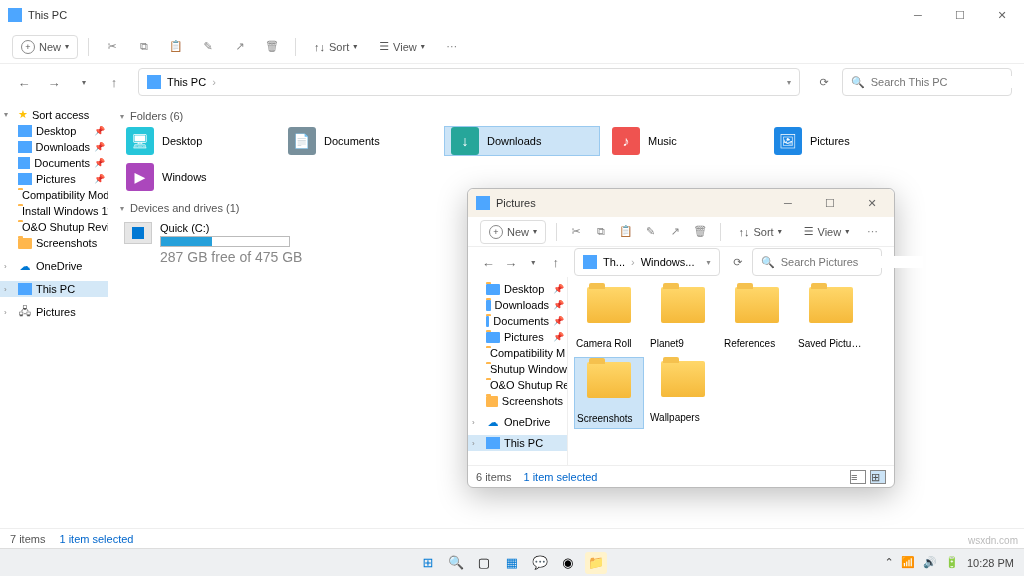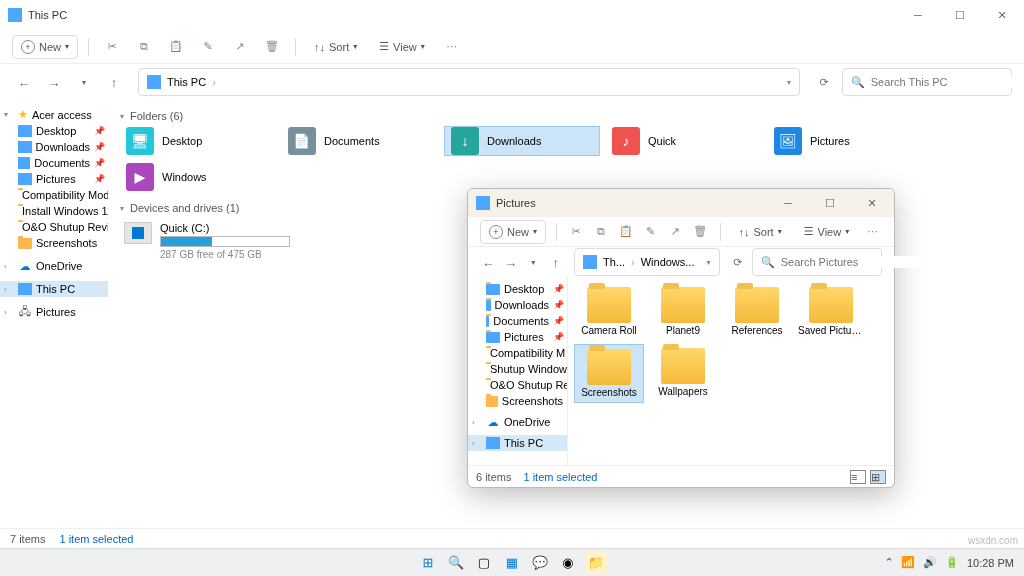--- a/index.html
+++ b/index.html
@@ -39,39 +39,39 @@
 .folders-grid { display:flex; flex-wrap:wrap; gap:6px; margin-bottom:10px; }
 .folder-tile { width:156px; height:30px; display:flex; align-items:center; gap:8px; padding:0 6px; cursor:pointer; }
 .folder-tile.selected { background:#cce4f7; border:1px solid #99c9ef; }
 .folder-tile .big-ico { width:28px; height:28px; border-radius:3px; display:flex; align-items:center; justify-content:center; font-size:14px; color:#fff; }
 .drive-tile { display:flex; align-items:flex-start; gap:8px; padding:4px; width:200px; cursor:pointer; }
 .drive-tile .drv-ico { width:28px; height:22px; background:#e6e6e6; border:1px solid #ccc; display:flex; align-items:center; justify-content:center; }
 .drive-tile .drv-ico .win { width:12px; height:12px; background:#0078d4; }
 .drive-info { flex:1; }
 .drive-bar { width:130px; height:11px; border:1px solid #bbb; margin:2px 0; position:relative; background:#fff; }
 .drive-bar-fill { height:100%; background:#26a0da; }
-.drive-free { color:#888; font-size:10px; }
+.drive-free { color:#888; font-size:14px; }
 .statusbar { position:absolute; bottom:0; left:0; right:0; height:20px; display:flex; align-items:center; padding:0 10px; gap:14px; color:#555; background:#fff; border-top:1px solid #eee; }
 
 
 .child-window { position:absolute; left:467px; top:188px; width:428px; height:300px; background:#fff; border:1px solid #bbb; border-radius:6px; box-shadow:0 8px 30px rgba(0,0,0,0.25); display:flex; flex-direction:column; }
 .child-window .titlebar { height:28px; background:#f7f2e9; border-radius:6px 6px 0 0; }
 .child-window .titlebar .pic-icon { width:14px; height:14px; background:#4da6ff; margin-right:6px; }
 .child-window .toolbar { height:30px; border-bottom:1px solid #eee; }
 .child-window .navbar { height:30px; }
 .child-window .addr { margin:0 4px; }
 .child-window .search { width:130px; }
 .child-body { flex:1; display:flex; overflow:hidden; }
 .child-sidebar { width:100px; padding:4px 0; border-right:1px solid #eee; overflow:hidden; }
 .child-content { flex:1; padding:6px; display:flex; flex-wrap:wrap; align-content:flex-start; gap:4px; overflow:hidden; }
 .pic-item { width:70px; display:flex; flex-direction:column; align-items:center; cursor:pointer; padding:4px 2px; }
 .pic-item.selected { background:#cce4f7; border:1px solid #99c9ef; }
 .pic-folder { width:44px; height:36px; background:linear-gradient(#ffd76a,#f5b93a); border-radius:2px; position:relative; }
 .pic-folder::before { content:""; position:absolute; top:-4px; left:2px; width:16px; height:6px; background:#f5c14e; border-radius:2px 2px 0 0; }
-.pic-item .label { font-size:10px; text-align:center; margin-top:2px; white-space:nowrap; overflow:hidden; text-overflow:ellipsis; width:100%; }
+.pic-item .label { font-size:10px; text-align:left; margin-top:15px; white-space:nowrap; overflow:hidden; text-overflow:ellipsis; width:100%; }
 .child-status { height:22px; border-top:1px solid #eee; display:flex; align-items:center; padding:0 8px; gap:12px; color:#555; font-size:10px; }
 .child-status .view-icons { margin-left:auto; display:flex; gap:4px; }
 .view-box { width:16px; height:14px; border:1px solid #888; }
 
 
 .taskbar { position:absolute; bottom:0; left:0; right:0; height:28px; background:#eef0f2; border-top:1px solid #ddd; display:flex; align-items:center; }
 .taskbar .center { position:absolute; left:50%; transform:translateX(-50%); display:flex; gap:6px; }
 .task-ico { width:22px; height:22px; display:flex; align-items:center; justify-content:center; border-radius:3px; cursor:pointer; font-size:13px; }
 .tray { margin-left:auto; display:flex; align-items:center; gap:8px; padding-right:10px; color:#444; font-size:10px; }
 
@@ -127,21 +127,21 @@
       <span>🔍</span>
       <input style="border: none; outline: none; flex: 1 1 0%; font-size: 11px;" placeholder="Search This PC">
     </div>
   </div>
 
   <div class="body">
     <div class="sidebar">
       <div class="side-item">
           <span class="exp">▾</span>
           <span class="star">★</span>
-          <span>Acer access</span>
+          <span>Sort access</span>
         </div>
       <div id="main-sb-items">
           <div class="side-item sub">
             <span class="ico" style="background:#4da6ff;width:14px;height:12px"></span>
             <span>Desktop</span>
             <span class="pin">📌</span>
           </div>
           <div class="side-item sub">
             <span class="ico" style="background:#4da6ff;width:14px;height:12px"></span>
             <span>Downloads</span>
@@ -207,21 +207,21 @@
           <div class="folder-tile">
             <div class="big-ico" style="background:#78909c">📄</div>
             <span>Documents</span>
           </div>
           <div class="folder-tile selected">
             <div class="big-ico" style="background:#26a69a">↓</div>
             <span>Downloads</span>
           </div>
           <div class="folder-tile">
             <div class="big-ico" style="background:#ef5350">♪</div>
-            <span>Quick</span>
+            <span>Music</span>
           </div>
           <div class="folder-tile">
             <div class="big-ico" style="background:#1e88e5">🖼</div>
             <span>Pictures</span>
           </div>
           <div class="folder-tile">
             <div class="big-ico" style="background:#ab47bc">▶</div>
             <span>Windows</span>
           </div>
         </div>

